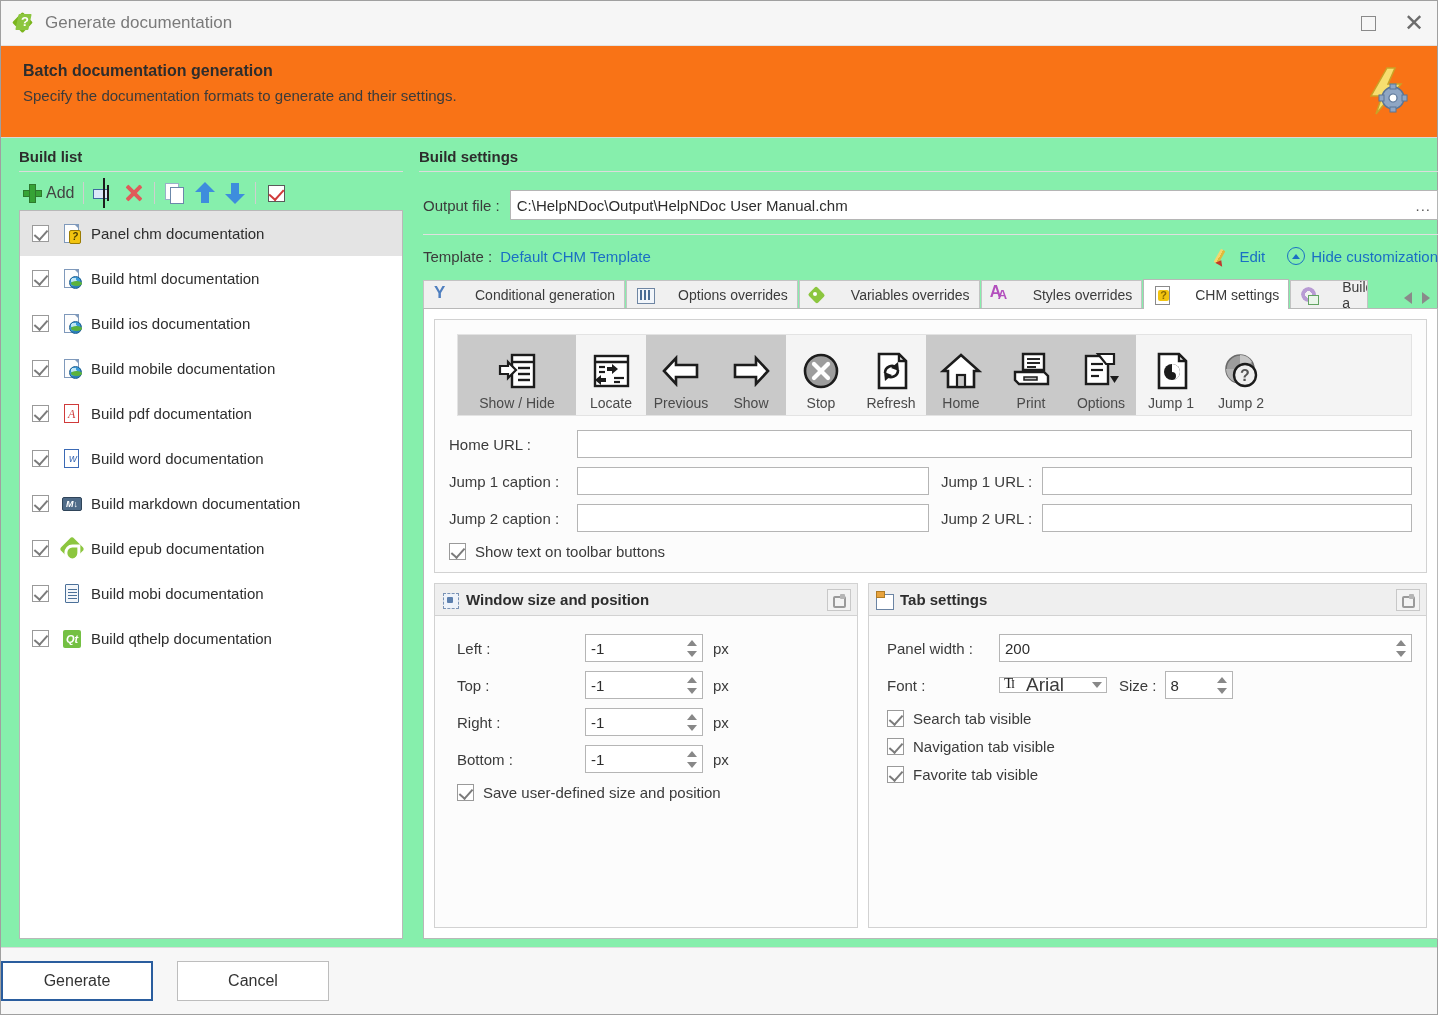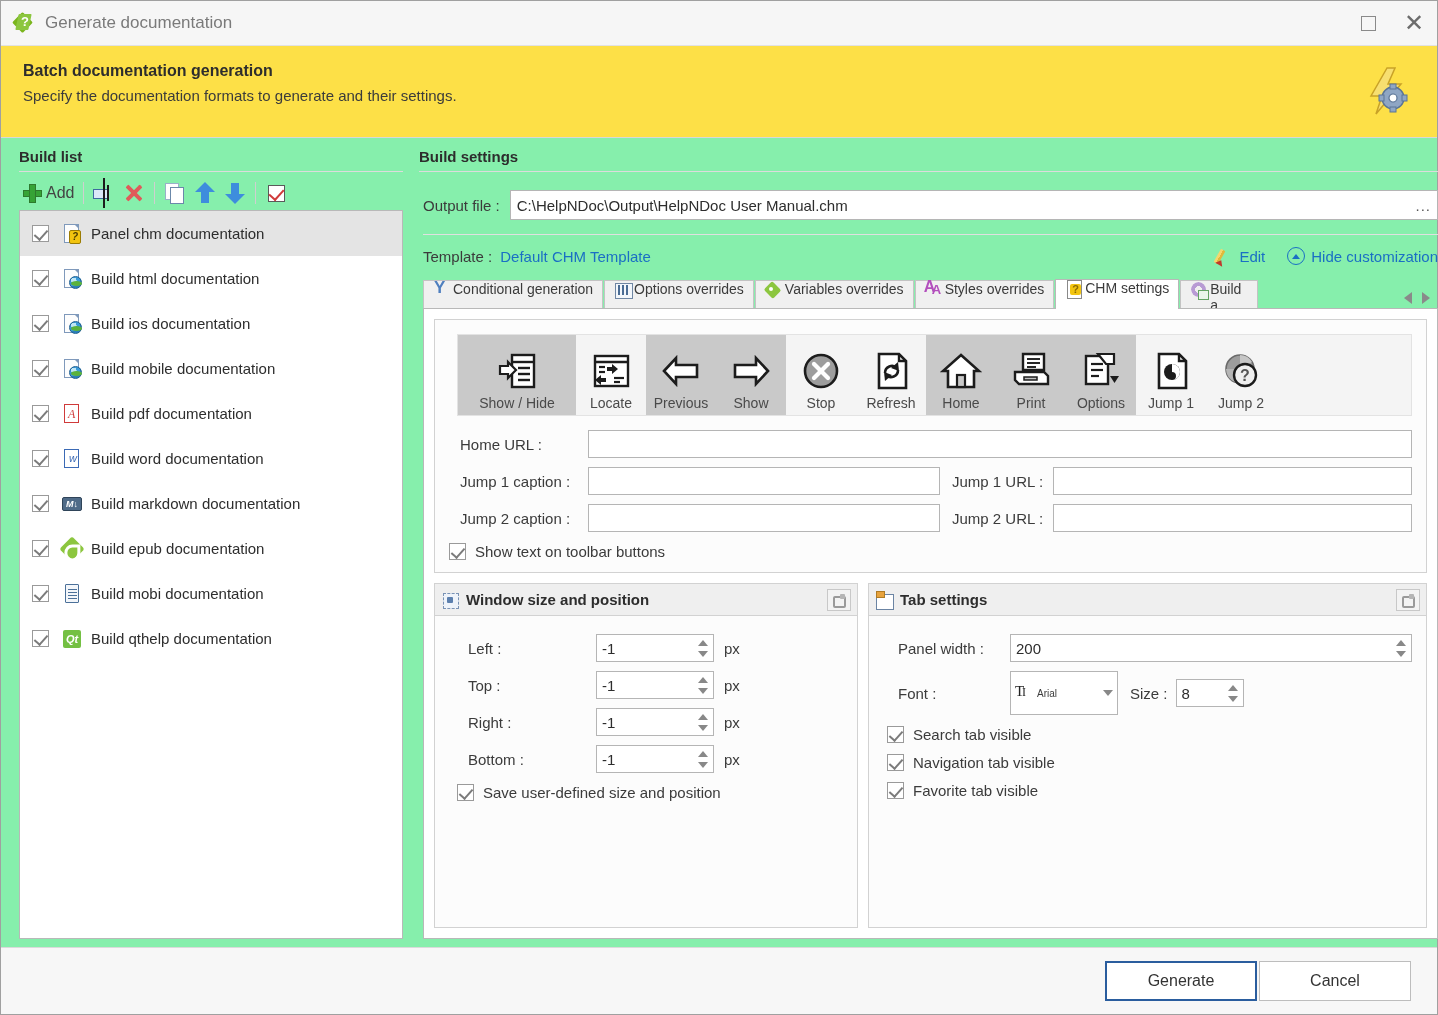--- a/index.html
+++ b/index.html
@@ -60,21 +60,21 @@
   .hnd-icon .q {
     position: absolute; left: 7px; top: 2px; width: 14px; height: 18px;
     color: #ffffff; font-size: 13px; font-weight: bold; text-align: center;
     line-height: 18px;
   }
 
   
   .header {
     padding: 16px 22px 8px 22px;
     border-bottom: 1px solid #d8d8d8;
-    background: #fde047;
+    background: #f97316;
     position: relative;
     flex: none;
     height: 92px;
   }
   .header h1 {
     margin: 0 0 7px 0;
     font-size: 16px;
     font-weight: bold;
     color: #2d2d2d;
   }
@@ -252,21 +252,21 @@
   }
 
   
   .tabstrip {
     display: flex; align-items: flex-end;
     margin: 0 0 0 4px;
     border-bottom: 1px solid #b8b8b8;
     height: 30px;
   }
   .tab {
-    display: flex; gap: 2px;
+    display: flex; align-items: center; gap: 24px;
     height: 28px; padding: 0 9px;
     font-size: 14px; color: #3b3b3b;
     background: #f0f0f0;
     border: 1px solid #c3c3c3;
     border-bottom: none;
     margin-right: 1px;
   }
   .tab.active {
     background: #ffffff; height: 30px;
     border-color: #b8b8b8;
@@ -344,21 +344,21 @@
     display: flex; flex-direction: column; align-items: center; justify-content: flex-end;
     padding-bottom: 4px;
     font-size: 14px; color: #4a4a4a;
   }
   .vb-btn.sel { background: #c9c9c9; }
   .vb-btn.wide { width: 118px; }
   .vb-ico { height: 48px; display: flex; align-items: center; justify-content: center; }
   svg .blk { fill: #1c1c1c; }
   svg .wht { fill: #ffffff; }
 
-  .fieldrow { display: flex; align-items: center; margin-top: 9px; margin-left: 11px; }
+  .fieldrow { display: flex; align-items: center; margin-top: 9px; }
   .fieldrow .lbl { font-size: 15px; color: #3b3b3b; }
   .inp {
     border: 1px solid #b5b5b5; background: #fff; height: 28px;
   }
 
   .chkline { display: flex; align-items: center; gap: 9px; margin-top: 11px; font-size: 15px; }
 
   .two-cols { display: flex; gap: 10px; flex: 1; min-height: 0; }
   .col-left { width: 424px; flex: none; }
   .col-right { flex: 1; }
@@ -371,36 +371,36 @@
   .spin .arrows {
     position: absolute; right: 5px; top: 0; height: 100%;
     display: flex; flex-direction: column; justify-content: center; gap: 5px;
   }
   .spin .ua { width:0;height:0;border-left:5px solid transparent;border-right:5px solid transparent;border-bottom:6px solid #888; }
   .spin .da { width:0;height:0;border-left:5px solid transparent;border-right:5px solid transparent;border-top:6px solid #888; }
 
   .px { margin-left: 10px; font-size: 15px; }
 
   .combo {
-    height: 44px; border: 1px solid #b5b5b5; background: #fff;
+    height: 16px; border: 1px solid #b5b5b5; background: #fff;
     display: flex; align-items: center; gap: 6px; padding: 0 4px;
-    font-size: 10px; position: relative;
+    font-size: 19px; position: relative;
   }
   .combo .cbarrow {
     margin-left: auto; width:0;height:0;
     border-left:5px solid transparent;border-right:5px solid transparent;border-top:6px solid #888;
   }
 
   
   .footer {
     height: 67px; flex: none;
     background: #f7f7f7;
     border-top: 1px solid #dadada;
-    display: flex; align-items: center; justify-content: flex-end;
-    padding-right: 26px; gap: 2px;
+    display: flex; align-items: center; justify-content: flex-start;
+    padding-right: 26px; gap: 24px;
   }
   .btn {
     height: 40px; min-width: 152px;
     display: flex; align-items: center; justify-content: center;
     background: #ffffff; border: 1px solid #bdbdbd;
     font-size: 16px; color: #333;
   }
   .btn.primary { border: 2px solid #2a5d9e; }
 
   

